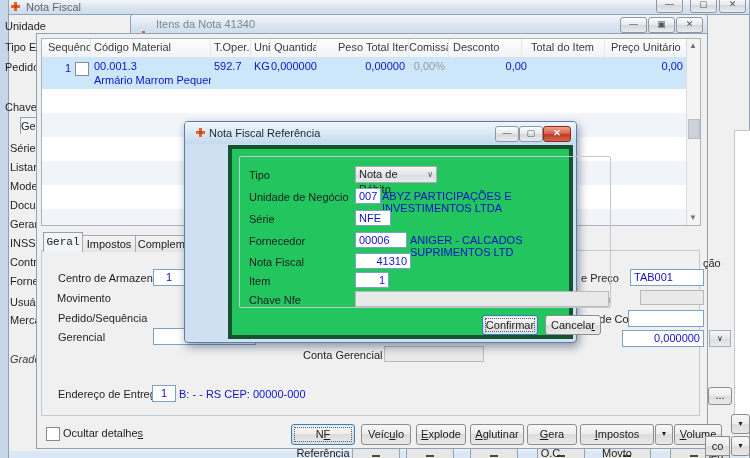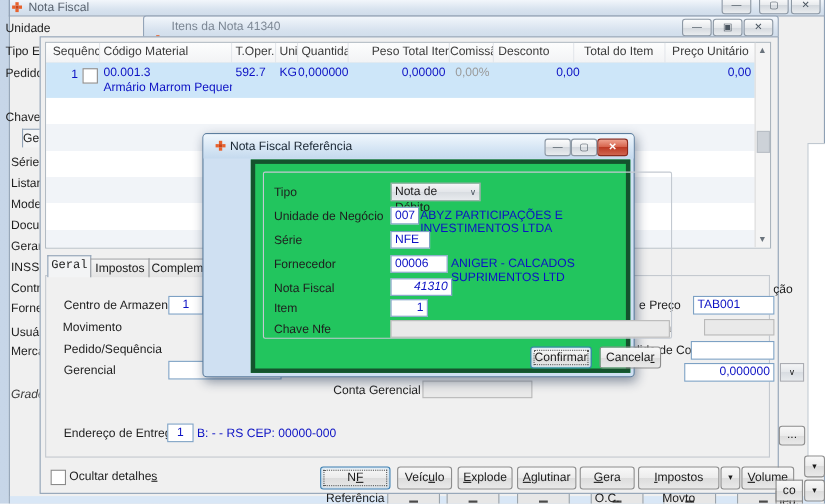--- a/index.html
+++ b/index.html
@@ -261,21 +261,21 @@
       <span class="abs blue" style="left:150px;top:41px;">ABYZ PARTICIPAÇÕES E INVESTIMENTOS LTDA</span>
 
       <span class="abs lbl" style="left:17px;top:64px;">Série</span>
       <div class="abs field" style="left:123px;top:61px;width:28px;height:14px;">NFE</div>
 
       <span class="abs lbl" style="left:17px;top:86px;">Fornecedor</span>
       <div class="abs field" style="left:123px;top:83px;width:44px;height:14px;">00006</div>
       <span class="abs blue" style="left:178px;top:85px;">ANIGER - CALCADOS SUPRIMENTOS LTD</span>
 
       <span class="abs lbl" style="left:17px;top:107px;">Nota Fiscal</span>
-      <div class="abs field" style="left:123px;top:104px;width:48px;height:14px;text-align:right;font-style:italic;">41310</div>
+      <div class="abs field" style="left:123px;top:104px;width:48px;height:14px;text-align:right;">41310</div>
 
       <span class="abs lbl" style="left:17px;top:126px;">Item</span>
       <div class="abs field" style="left:123px;top:123px;width:26px;height:14px;text-align:right;">1</div>
 
       <span class="abs lbl" style="left:17px;top:145px;text-align:right;">Chave Nfe</span>
       <div class="abs field disabled" style="left:123px;top:142px;width:246px;height:14px;"></div>
 
       <div class="abs btn focused" style="left:250px;top:166px;width:54px;height:18px;line-height:18px;">Confirmar</div>
       <div class="abs btn" style="left:313px;top:166px;width:54px;height:18px;line-height:18px;">Cancela<u>r</u></div>
     </div>

